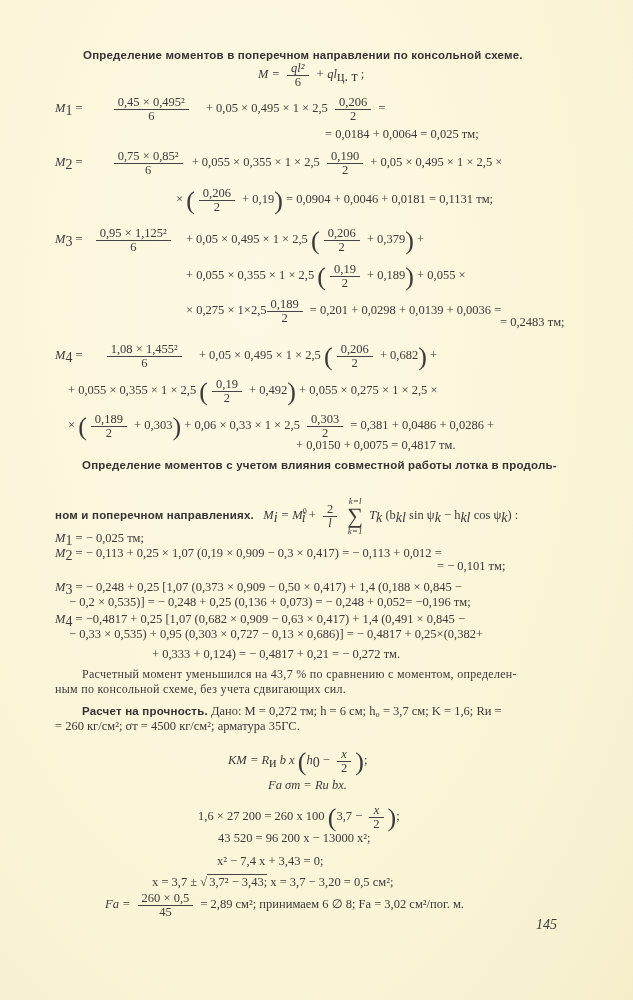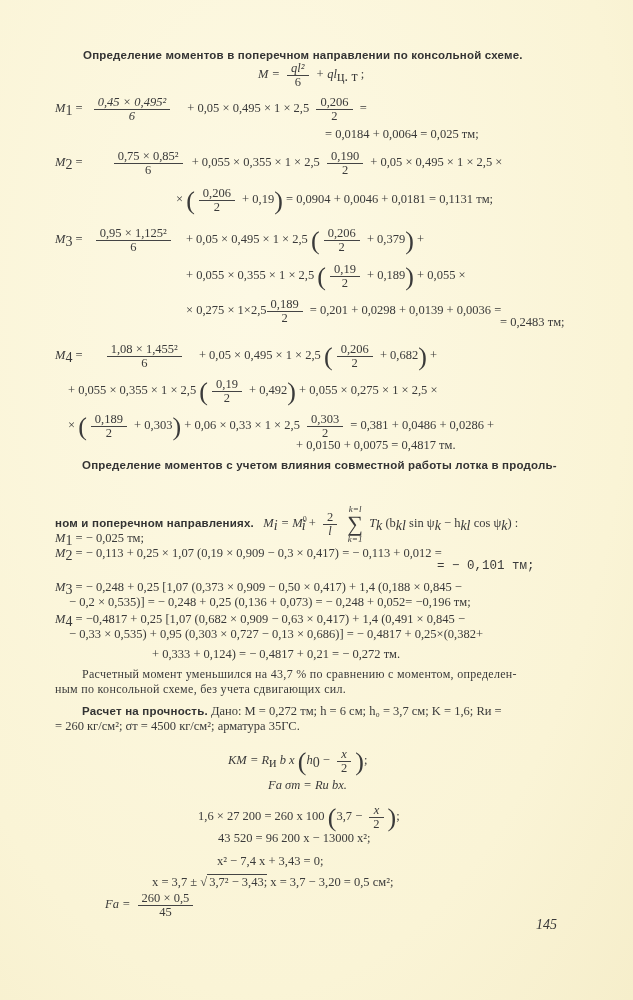--- a/index.html
+++ b/index.html
@@ -23,42 +23,42 @@
   .frac {
     display: inline-block; vertical-align: middle; text-align: center;
     margin: 0 4px;
   }
   .frac .num { display: block; border-bottom: 1px solid #444; padding: 0 4px; line-height: 13px; }
   .frac .den { display: block; line-height: 13px; padding: 0 4px; }
   .paren { font-size: 26px; line-height: 20px; vertical-align: middle; font-weight: 100; }
   i, .it { font-style: italic; }
   sub { font-size: 14px; vertical-align: -3px; }
   sup { font-size: 8px; vertical-align: 5px; }
-  .sum { display: inline-block; vertical-align: middle; text-align: center; font-size: 9px; line-height: 10px; margin: 8px 3px; }
+  .sum { display: inline-block; vertical-align: middle; text-align: center; font-size: 9px; line-height: 10px; margin: 0 3px; }
   .sum .sig { font-size: 22px; line-height: 20px; display: block; }
   .sqrt { border-top: 1px solid #444; padding-left: 2px; }
   .pagenum { font-size: 14px; font-style: italic; }
 </style>
 </head>
 <body>
 
 <div class="page">
 
   <div class="ln heading" style="left:83px; top:48px;">Определение моментов в поперечном направлении по консольной схеме.</div>
 
   <div class="ln" style="left:258px; top:62px;">
     <i>M =</i>
     <span class="frac"><span class="num it">ql²</span><span class="den">6</span></span>
     <i>+ ql</i><sub>ц. т</sub>
     <span>;</span>
   </div>
 
   <div class="ln" style="left:55px; top:96px;">
     <i>M</i><sub>1</sub> =
-    <span class="frac" style="margin-left:8px;margin-right:14px;font-style:italic;"><span class="num">0,45 × 0,495²</span><span class="den">6</span></span>
+    <span class="frac" style="margin-left:28px;margin-right:14px;"><span class="num">0,45 × 0,495²</span><span class="den">6</span></span>
     <span>+ 0,05 × 0,495 × 1 × 2,5</span>
     <span class="frac"><span class="num">0,206</span><span class="den">2</span></span>
     <span>=</span>
   </div>
   <div class="ln" style="left:325px; top:127px;">= 0,0184 + 0,0064 = 0,025 тм;</div>
 
   <div class="ln" style="left:55px; top:150px;">
     <i>M</i><sub>2</sub> =
     <span class="frac" style="margin-left:28px;margin-right:6px;"><span class="num">0,75 × 0,85²</span><span class="den">6</span></span>
     <span>+ 0,055 × 0,355 × 1 × 2,5</span>
@@ -126,21 +126,21 @@
     <span class="sum"><span class="it">k=l</span><span class="sig">∑</span><span class="it">k=1</span></span>
     <i>T</i><sub class="it">k</sub>
     <span>(b</span><sub class="it">kl</sub>
     <span>sin ψ</span><sub class="it">k</sub>
     <span>− h</span><sub class="it">kl</sub>
     <span>cos ψ</span><sub class="it">k</sub><span>) :</span>
   </div>
 
   <div class="ln" style="left:55px; top:531px;"><i>M</i><sub>1</sub> <span>= − 0,025 тм;</span></div>
   <div class="ln" style="left:55px; top:546px;"><i>M</i><sub>2</sub> <span>= − 0,113 + 0,25 × 1,07 (0,19 × 0,909 − 0,3 × 0,417) = − 0,113 + 0,012 =</span></div>
-  <div class="ln" style="left:437px; top:559px;font-family:Liberation Mono, monospace;">= − 0,101 тм;</div>
+  <div class="ln" style="left:437px; top:559px;">= − 0,101 тм;</div>
   <div class="ln" style="left:55px; top:580px;"><i>M</i><sub>3</sub> <span>= − 0,248 + 0,25 [1,07 (0,373 × 0,909 − 0,50 × 0,417) + 1,4 (0,188 × 0,845 −</span></div>
   <div class="ln" style="left:69px; top:595px;">− 0,2 × 0,535)] = − 0,248 + 0,25 (0,136 + 0,073) = − 0,248 + 0,052= −0,196 тм;</div>
   <div class="ln" style="left:55px; top:612px;"><i>M</i><sub>4</sub> <span>= −0,4817 + 0,25 [1,07 (0,682 × 0,909 − 0,63 × 0,417) + 1,4 (0,491 × 0,845 −</span></div>
   <div class="ln" style="left:69px; top:627px;">− 0,33 × 0,535) + 0,95 (0,303 × 0,727 − 0,13 × 0,686)] = − 0,4817 + 0,25×(0,382+</div>
   <div class="ln" style="left:152px; top:647px;">+ 0,333 + 0,124) = − 0,4817 + 0,21 = − 0,272 тм.</div>
 
   <div class="ln bodytext" style="left:82px; top:667px;">Расчетный момент уменьшился на 43,7 % по сравнению с моментом, определен-</div>
   <div class="ln bodytext" style="left:55px; top:682px;">ным по консольной схеме, без учета сдвигающих сил.</div>
 
   <div class="ln" style="left:82px; top:704px;">
@@ -164,16 +164,17 @@
   </div>
   <div class="ln" style="left:218px; top:831px;">43 520 = 96 200 x − 13000 x²;</div>
   <div class="ln" style="left:217px; top:854px;">x² − 7,4 x + 3,43 = 0;</div>
   <div class="ln" style="left:152px; top:875px;">
     <span>x = 3,7 ± √</span><span class="sqrt">3,7² − 3,43;</span>
     <span>x = 3,7 − 3,20 = 0,5 см²;</span>
   </div>
   <div class="ln" style="left:105px; top:892px;">
     <i>Fa =</i>
     <span class="frac"><span class="num">260 × 0,5</span><span class="den">45</span></span>
+    <span>= 2,89 см²; принимаем 6 ∅ 8; Fa = 3,02 см²/пог. м.</span>
   </div>
 
   <div class="ln pagenum" style="left:536px; top:918px;">145</div>
 </div>
 
 </body></html>

